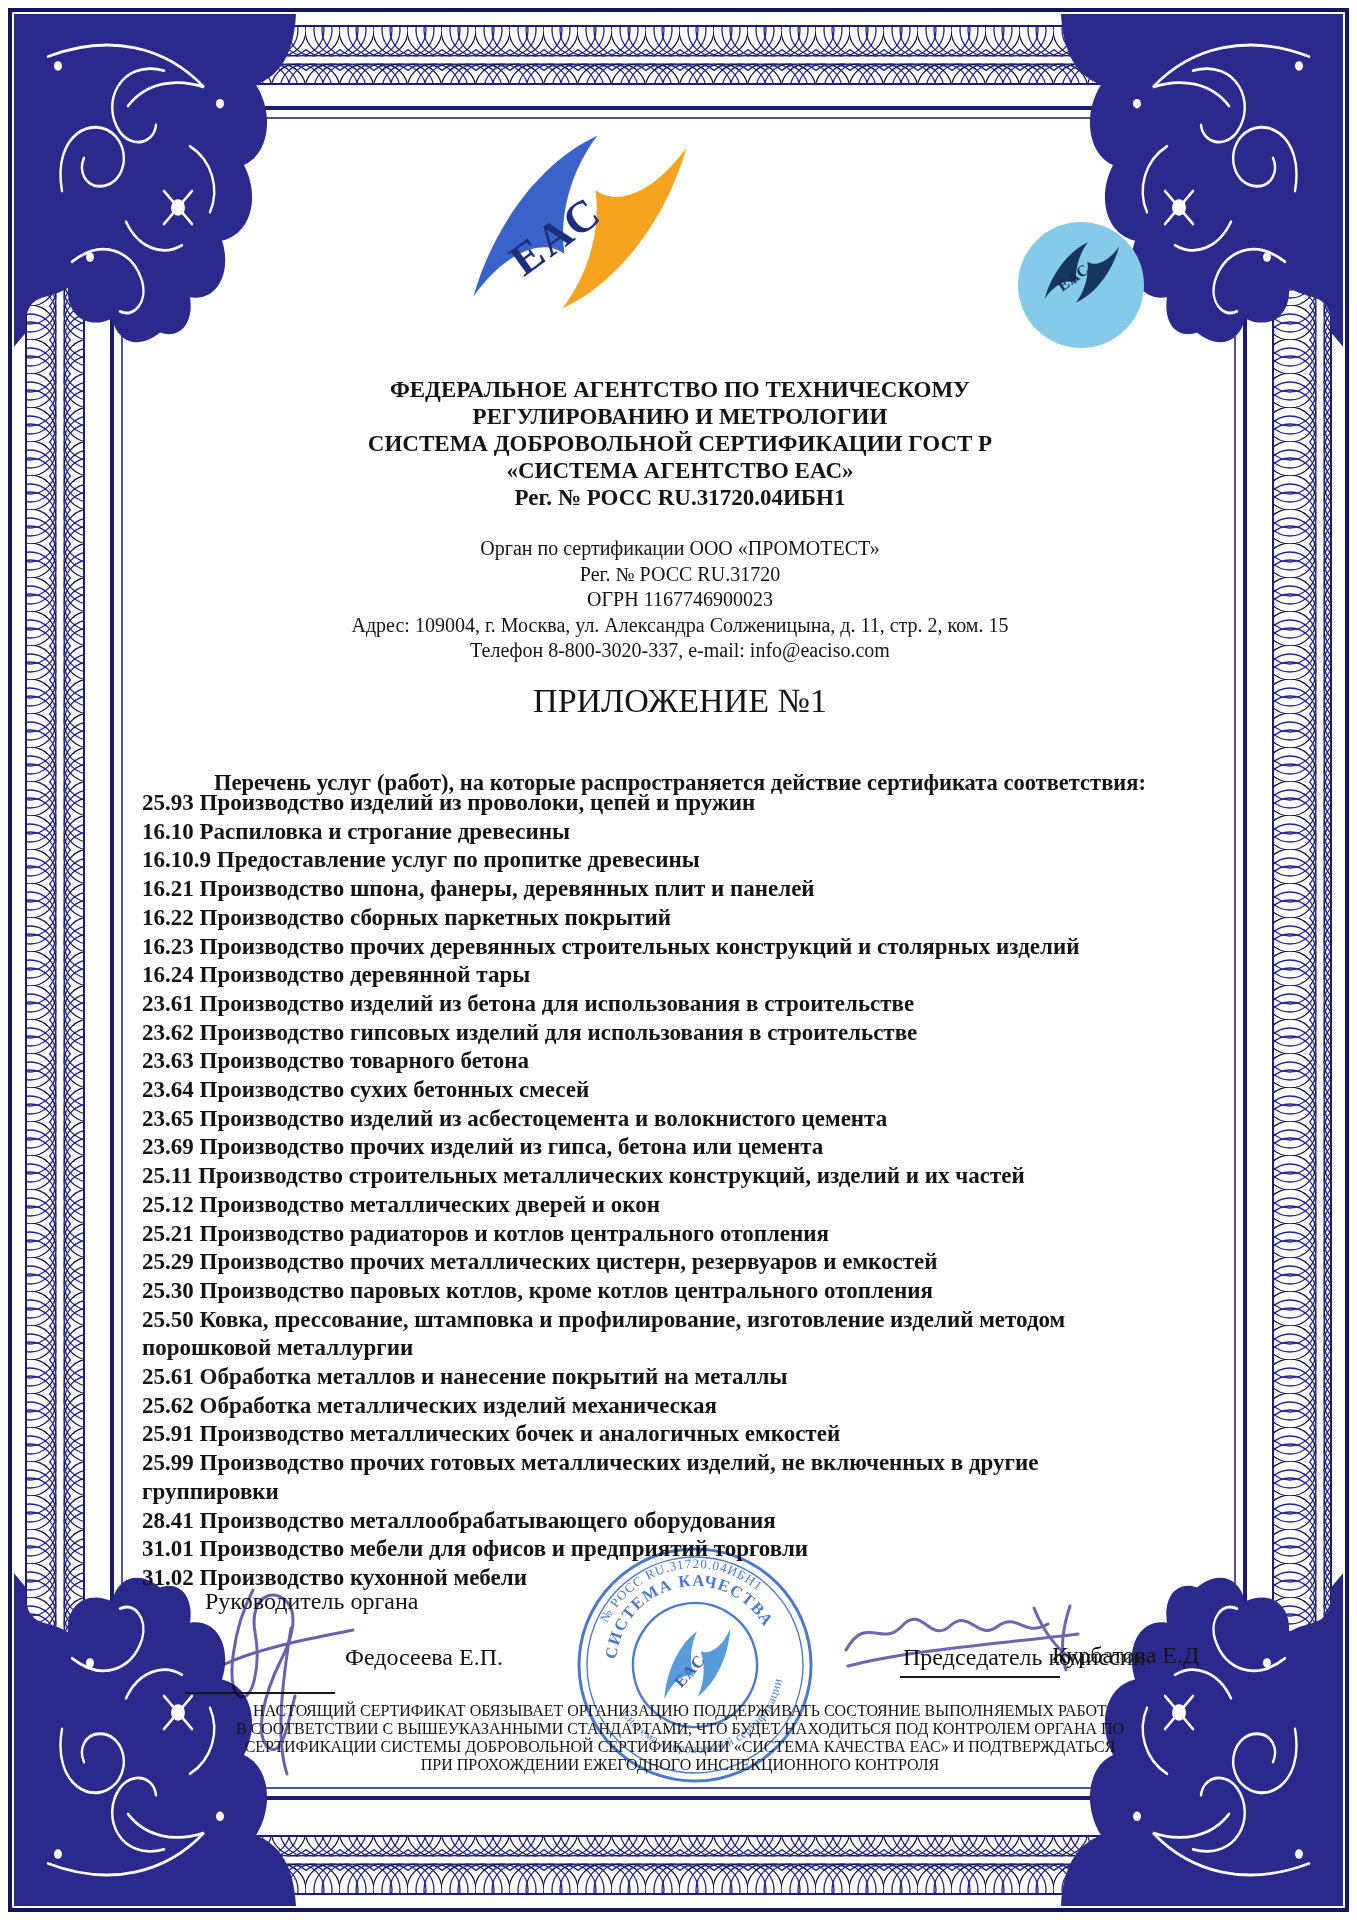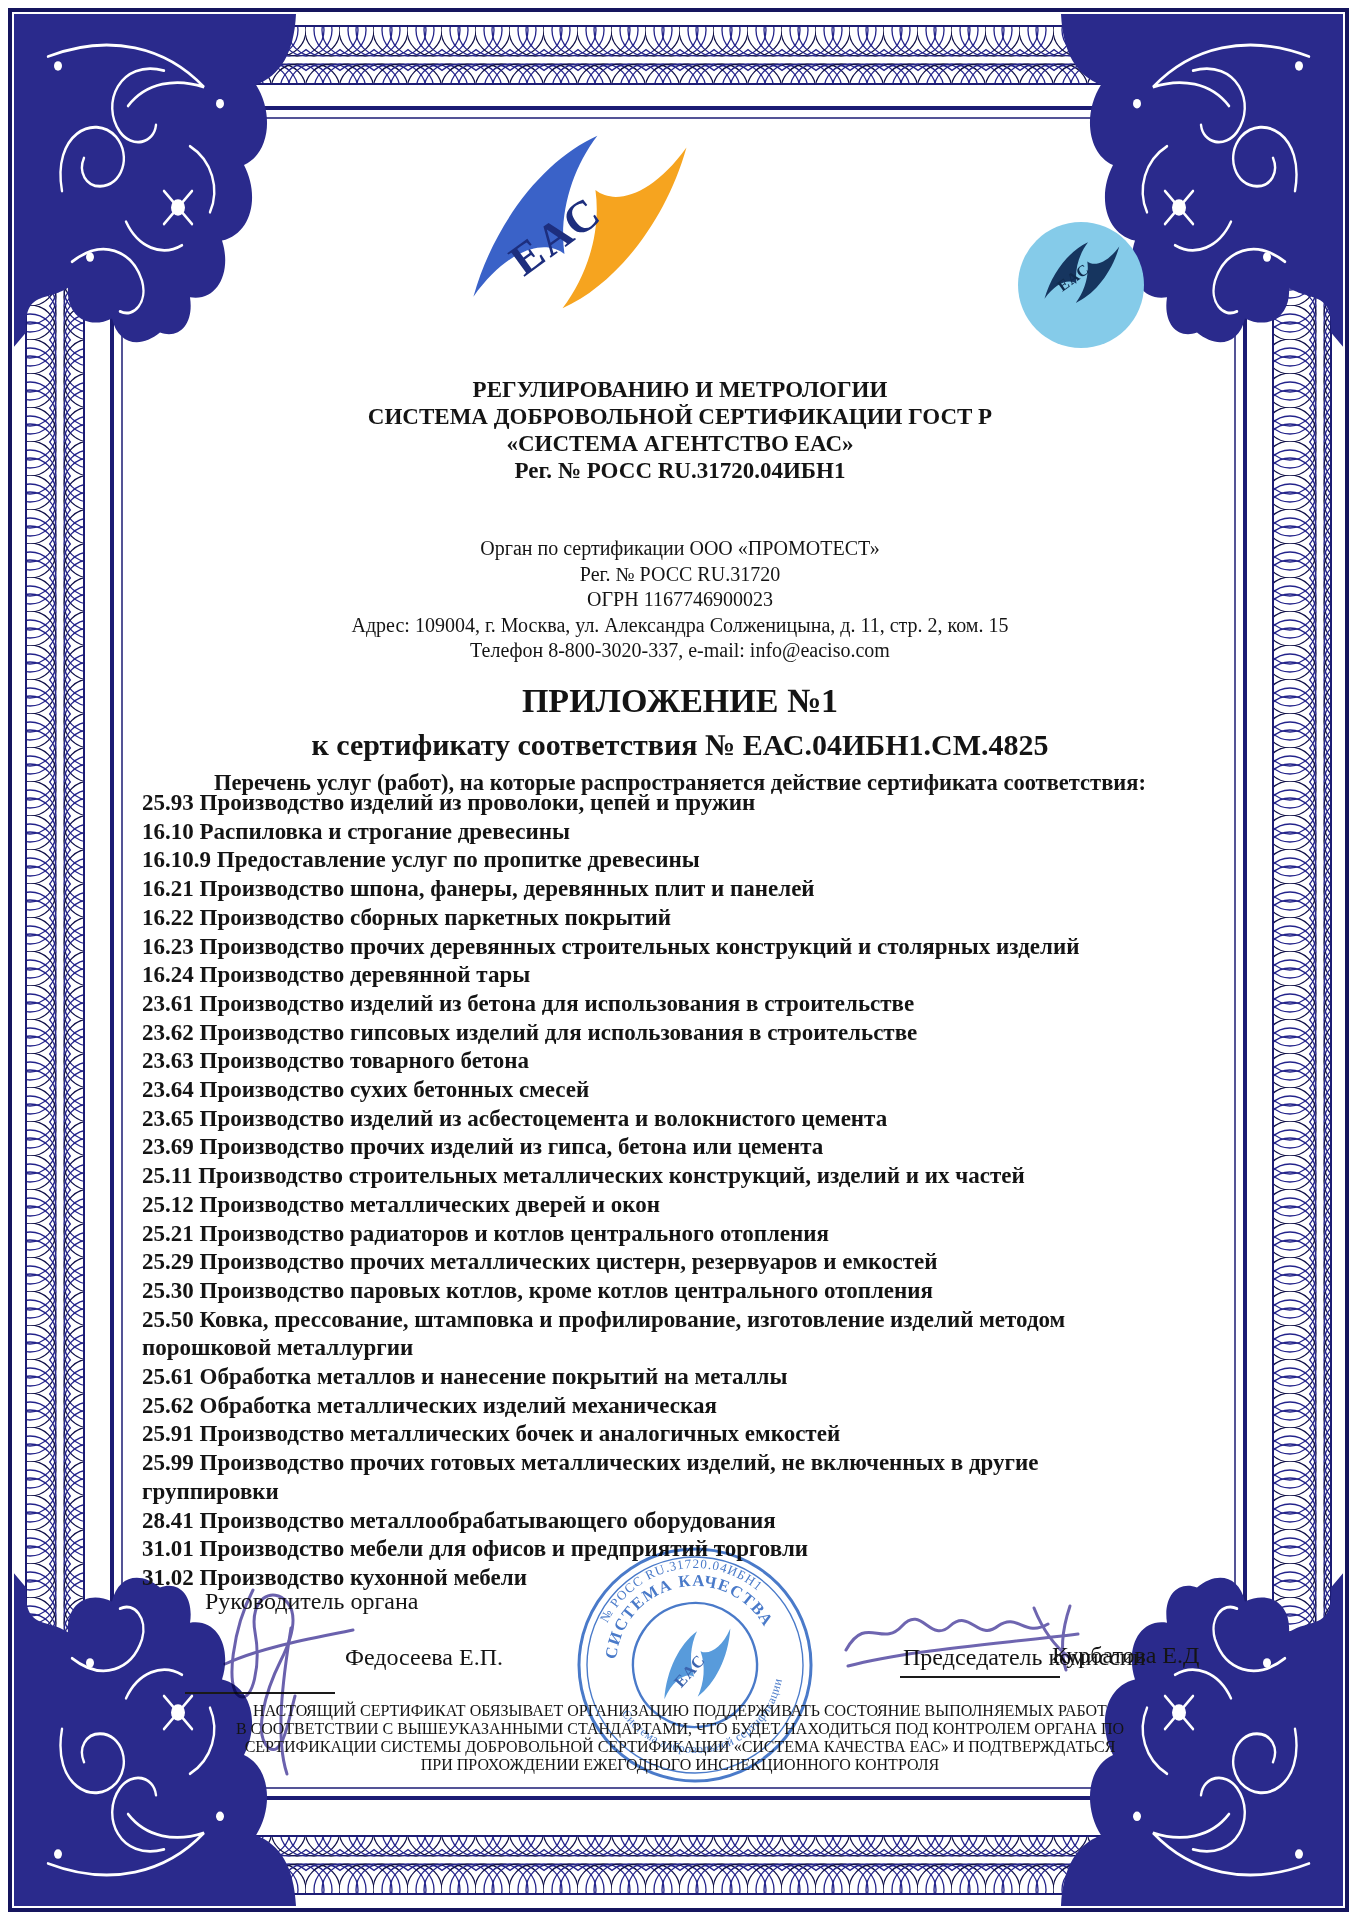--- a/index.html
+++ b/index.html
@@ -5,21 +5,21 @@
   html,body{margin:0;padding:0;background:#888;}
   #page{
     position:relative;width:1357px;height:1920px;margin:0 auto;
     background:#ffffff;overflow:hidden;
     font-family:"Liberation Serif", serif;color:#141414;
   }
   .abs{position:absolute;}
   .center{left:130px;width:1100px;text-align:center;white-space:nowrap;}
   .hline{font-weight:bold;font-size:23px;line-height:27px;}
   .oline{font-size:20px;line-height:25.5px;}
-  .title1{font-weight:bold;font-size:34px;}
+  .title1{font-weight:normal;font-size:34px;}
   .title2{font-weight:bold;font-size:30px;}
   .intro{font-weight:bold;font-size:22.5px;}
   #services{left:142px;top:789px;width:1100px;font-size:23px;font-weight:bold;}
   #services .svc{line-height:28.7px;white-space:nowrap;}
   .sigtitle{font-size:24px;white-space:nowrap;}
   .signame{font-size:24px;white-space:nowrap;}
   .sigline{height:2px;background:#1a1a1a;}
   .fline{font-size:16px;line-height:18px;white-space:nowrap;}
   svg{display:block;}
   #stamp{mix-blend-mode:multiply;opacity:.92;transform:rotate(-12deg);}
@@ -99,36 +99,36 @@
   <svg class="abs" style="left:1015px;top:219px" width="132" height="132" viewBox="0 0 132 132">
     <circle cx="66" cy="66" r="63" fill="#85cbe9"></circle>
     <g transform="translate(22,22) scale(0.34)">
       <path fill="#16355f" d="M150,4 C96,28 44,92 22,170 C58,120 96,110 116,126 C110,84 124,38 150,4 Z"></path>
       <path fill="#16355f" d="M114,182 C168,158 220,94 242,16 C206,66 168,76 148,60 C154,102 140,148 114,182 Z"></path>
       <text transform="translate(74,150) rotate(-36)" font-family="Liberation Serif, serif" font-weight="bold" font-size="46" letter-spacing="3" fill="#102a4d">ЕАС</text>
     </g>
   </svg>
 
   <div class="abs center" style="top:376px">
+    <div class="hline">ФЕДЕРАЛЬНОЕ АГЕНТСТВО ПО ТЕХНИЧЕСКОМУ</div>
     <div class="hline">РЕГУЛИРОВАНИЮ И МЕТРОЛОГИИ</div>
     <div class="hline">СИСТЕМА ДОБРОВОЛЬНОЙ СЕРТИФИКАЦИИ ГОСТ Р</div>
     <div class="hline">«СИСТЕМА АГЕНТСТВО ЕАС»</div>
     <div class="hline">Рег. № РОСС RU.31720.04ИБН1</div>
   </div>
 
   <div class="abs center" style="top:536px">
     <div class="oline">Орган по сертификации ООО «ПРОМОТЕСТ»</div>
     <div class="oline">Рег. № РОСС RU.31720</div>
     <div class="oline">ОГРН 1167746900023</div>
     <div class="oline">Адрес: 109004, г. Москва, ул. Александра Солженицына, д. 11, стр. 2, ком. 15</div>
     <div class="oline">Телефон 8-800-3020-337, e-mail: info@eaciso.com</div>
   </div>
 
   <div class="abs center title1" style="top:682px">ПРИЛОЖЕНИЕ №1</div>
-  <div class="abs center title2" style="top:728px">к сертификату соответствия № ЕАС.04ИБН1.СМ.4825</div>
   <div class="abs center intro" style="top:770px">Перечень услуг (работ), на которые распространяется действие сертификата соответствия:</div>
 
   <div id="services" class="abs">
 
   <div class="svc">25.93 Производство изделий из проволоки, цепей и пружин</div>
       <div class="svc">16.10 Распиловка и строгание древесины</div>
       <div class="svc">16.10.9 Предоставление услуг по пропитке древесины</div>
       <div class="svc">16.21 Производство шпона, фанеры, деревянных плит и панелей</div>
       <div class="svc">16.22 Производство сборных паркетных покрытий</div>
       <div class="svc">16.23 Производство прочих деревянных строительных конструкций и столярных изделий</div>

